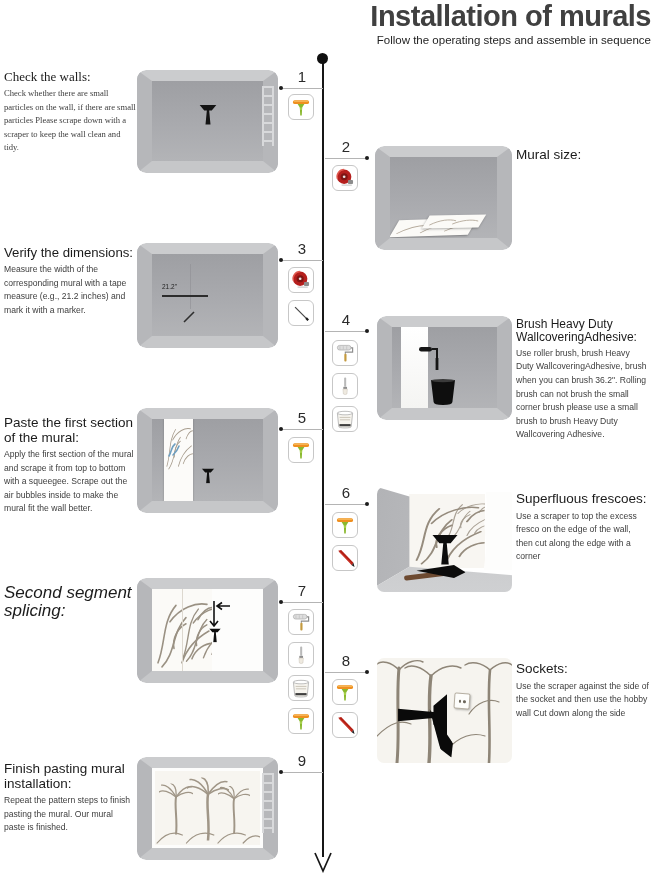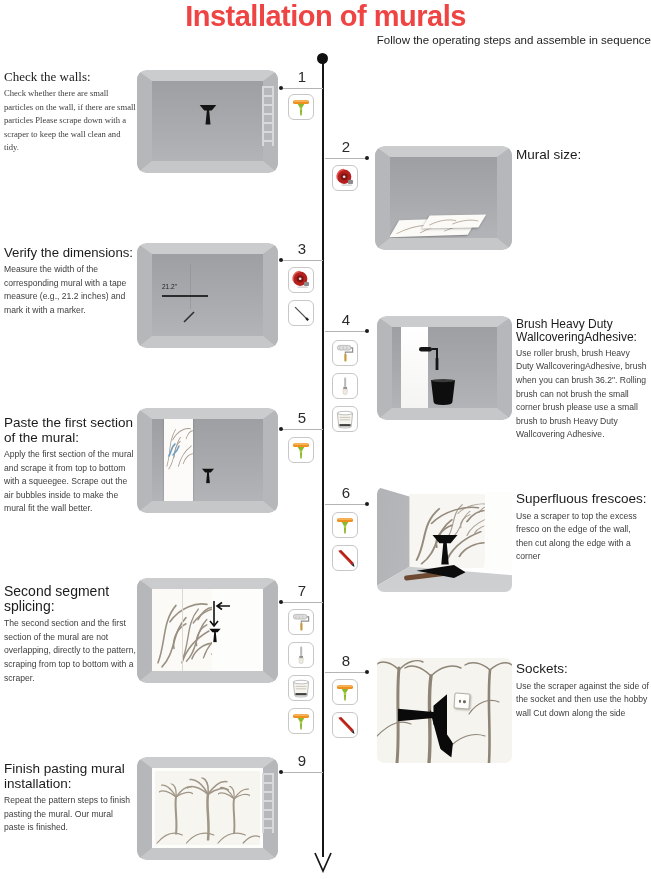--- a/index.html
+++ b/index.html
@@ -1,21 +1,21 @@
 <!DOCTYPE html>
 <html><head>
 <meta charset="utf-8">
 <style>
   * { margin:0; padding:0; box-sizing:border-box; }
   body { background:#fff; }
   .page { position:relative; width:651px; height:879px; background:#fff;
           font-family:"Liberation Sans", sans-serif; overflow:hidden; }
 
-  .title { position:absolute; top:0px; left:0; right:0; text-align:center;
-           font-size:29px; font-weight:bold; color:#ef4444; letter-spacing:-0.5px; }
+  .title { position:absolute; top:0px; left:0; right:0; text-align:right;
+           font-size:29px; font-weight:bold; color:#404040; letter-spacing:-0.5px; }
   .subtitle { position:absolute; top:34px; left:0; right:0; text-align:right;
               font-size:11.5px; color:#1e1e1e; }
 
   
   .tl-line { position:absolute; left:322px; top:58px; width:2px; height:799px; background:#161616; }
   .tl-dot  { position:absolute; left:317px; top:53px; width:11px; height:11px; border-radius:50%; background:#101010; }
   .tl-arrow{ position:absolute; left:313px; top:852px; }
 
   
   .connector { position:absolute; height:1px; background:#b4b4b4; top:var(--cy); }
@@ -36,21 +36,21 @@
 
   
   .txt { position:absolute; }
   .txtL { left:4px; width:132px; }
   .txtR { left:516px; width:133px; }
   .txt h3 { font-weight:400; color:#1b1b1b; font-size:13.5px; line-height:1.08; margin-bottom:3px; }
   .txt p  { font-size:8.6px; line-height:1.58; color:#3d3d3d; }
   .s1 .txt h3 { font-size:13px; }
   .s3 .txt h3 { font-size:13.2px; }
   .s4 .txt h3 { font-size:12px; }
-  .s7 .txt h3 { font-size:14px; }
+  .s7 .txt h3 { font-size:17px;font-style:italic; }
 
   .s1 { --cy:88px;  --ticons:94px; }
   .s2 { --cy:158px; --ticons:165px; }
   .s3 { --cy:260px; --ticons:267px; }
   .s4 { --cy:331px; --ticons:340px; }
   .s5 { --cy:429px; --ticons:437px; }
   .s6 { --cy:504px; --ticons:512px; }
   .s7 { --cy:602px; --ticons:609px; }
   .s8 { --cy:672px; --ticons:679px; }
   .s9 { --cy:772px; --ticons:0px; }
@@ -500,21 +500,20 @@
             <path d="M26 7 H14 M18 3.5 L13 7 L18 10.5"></path>
           </g>
         </svg>
         <svg class="sq7" width="14" height="15" viewBox="0 0 24 24">
             <use href="#sym-squeegee" fill="#0e0e0e"></use>
           </svg>
       </div>
     </figure>
     <div class="txt txtL t7">
       <h3>Second segment splicing:</h3>
-      <p>The second section and the first section of the mural are not overlapping, directly to the pattern, scraping from top to bottom with a scraper.</p>
     </div>
   </section>
 
   <section class="step stepR s8">
     <div class="connector"></div>
     <div class="enddot"></div>
     <div class="num">8</div>
     <div class="tools">
       <div class="tool">
         <svg width="22" height="22" viewBox="0 0 26 26">

